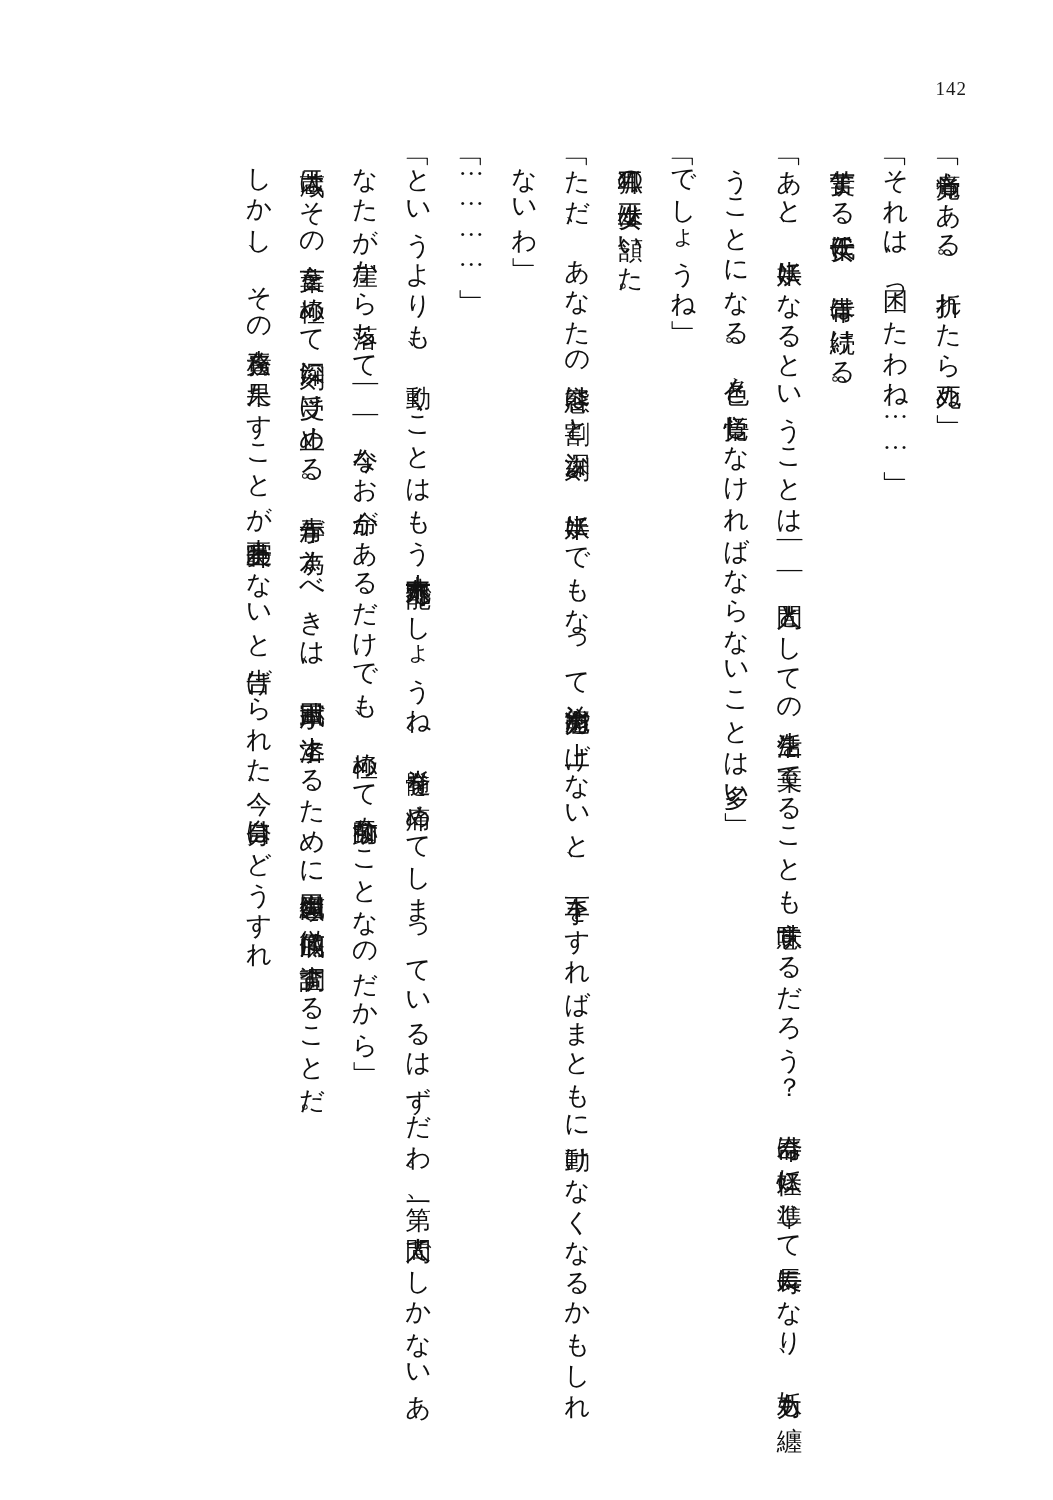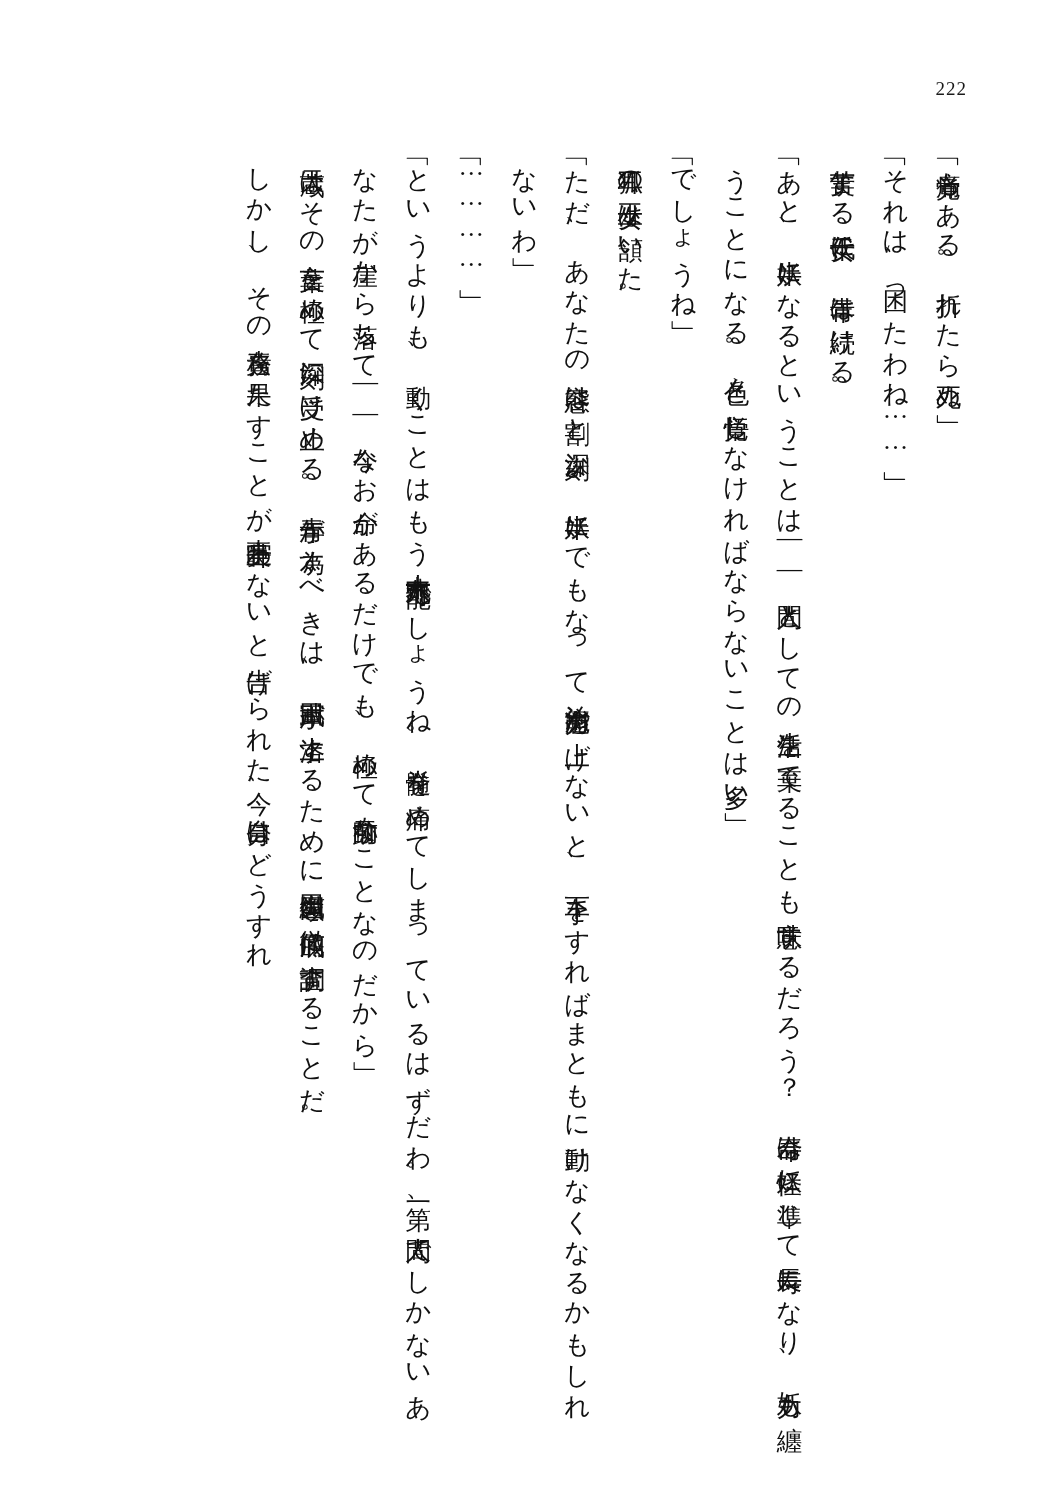--- a/index.html
+++ b/index.html
@@ -43,21 +43,21 @@
     margin: 0;
     padding: 0;
     text-indent: 0;
   }
 </style>
 </head>
 <body>
 
 <div class="page">
 
-  <div class="page-number">222</div>
+  <div class="page-number">142</div>
 
   <div class="body-text">
     <p>「痛覚もある。折れたら死ぬ」</p>
     <p>「それは、困ったわね……」</p>
     <p>苦笑する千代女に、青年は続ける。</p>
     <p>「あと、半妖になるということは——人間としての生活を棄てることも意味するだろう？　寿命は妖怪に準じて長寿になり、妖力も纏うことになる。色々と覚悟しなければならないことは多い」</p>
     <p>「でしょうね」</p>
     <p>狐耳の巫女は頷いた。</p>
     <p>「ただ、あなたの容態は割と深刻よ。半妖にでもなって治癒能力を上げないと、下手をすればまともに動けなくなるかもしれないわ」</p>
     <p>「…………」</p>

